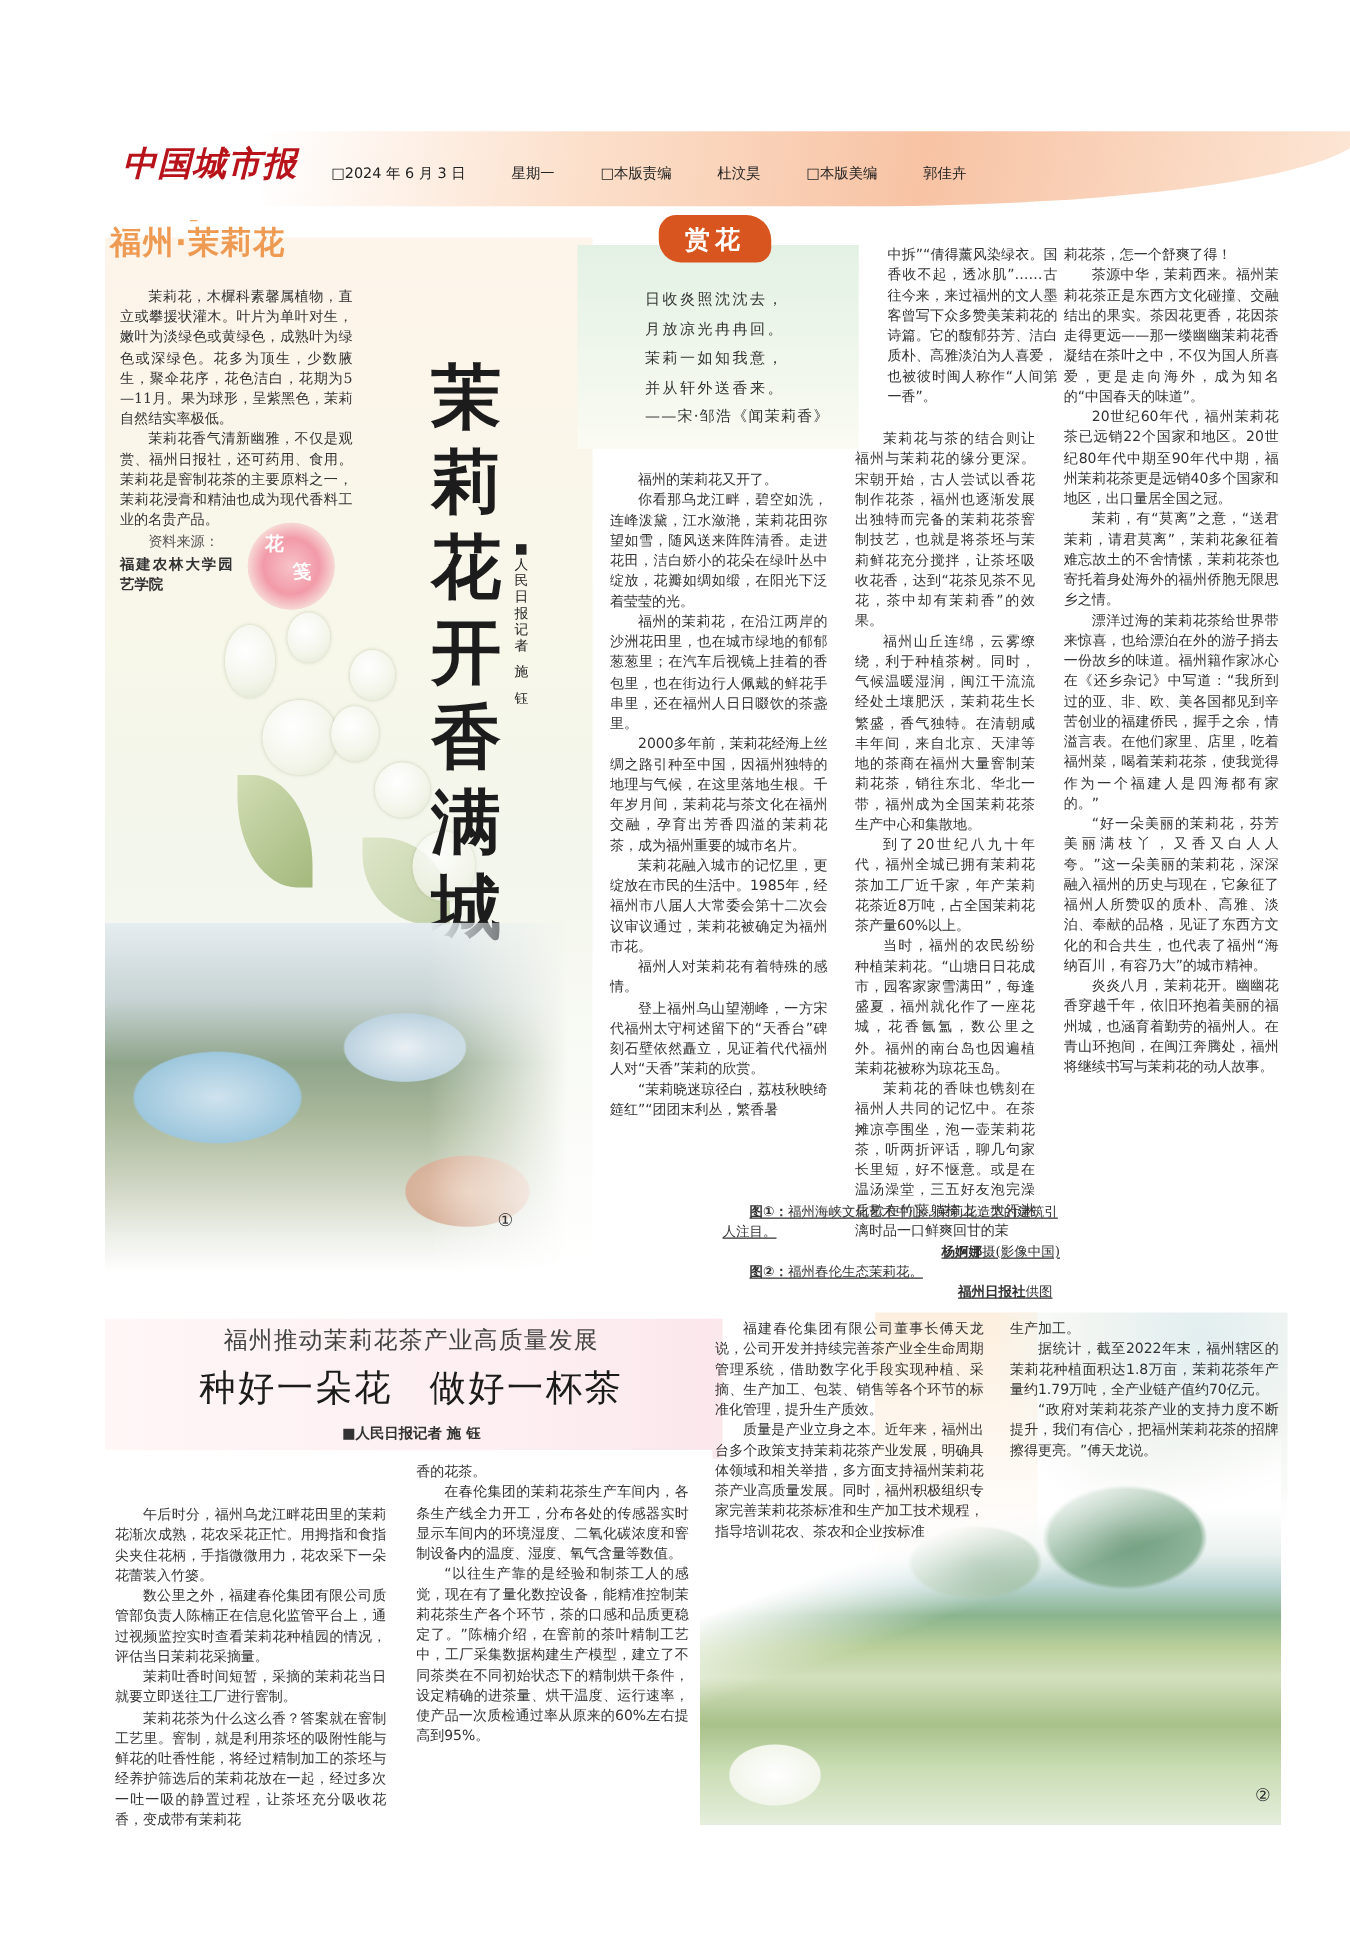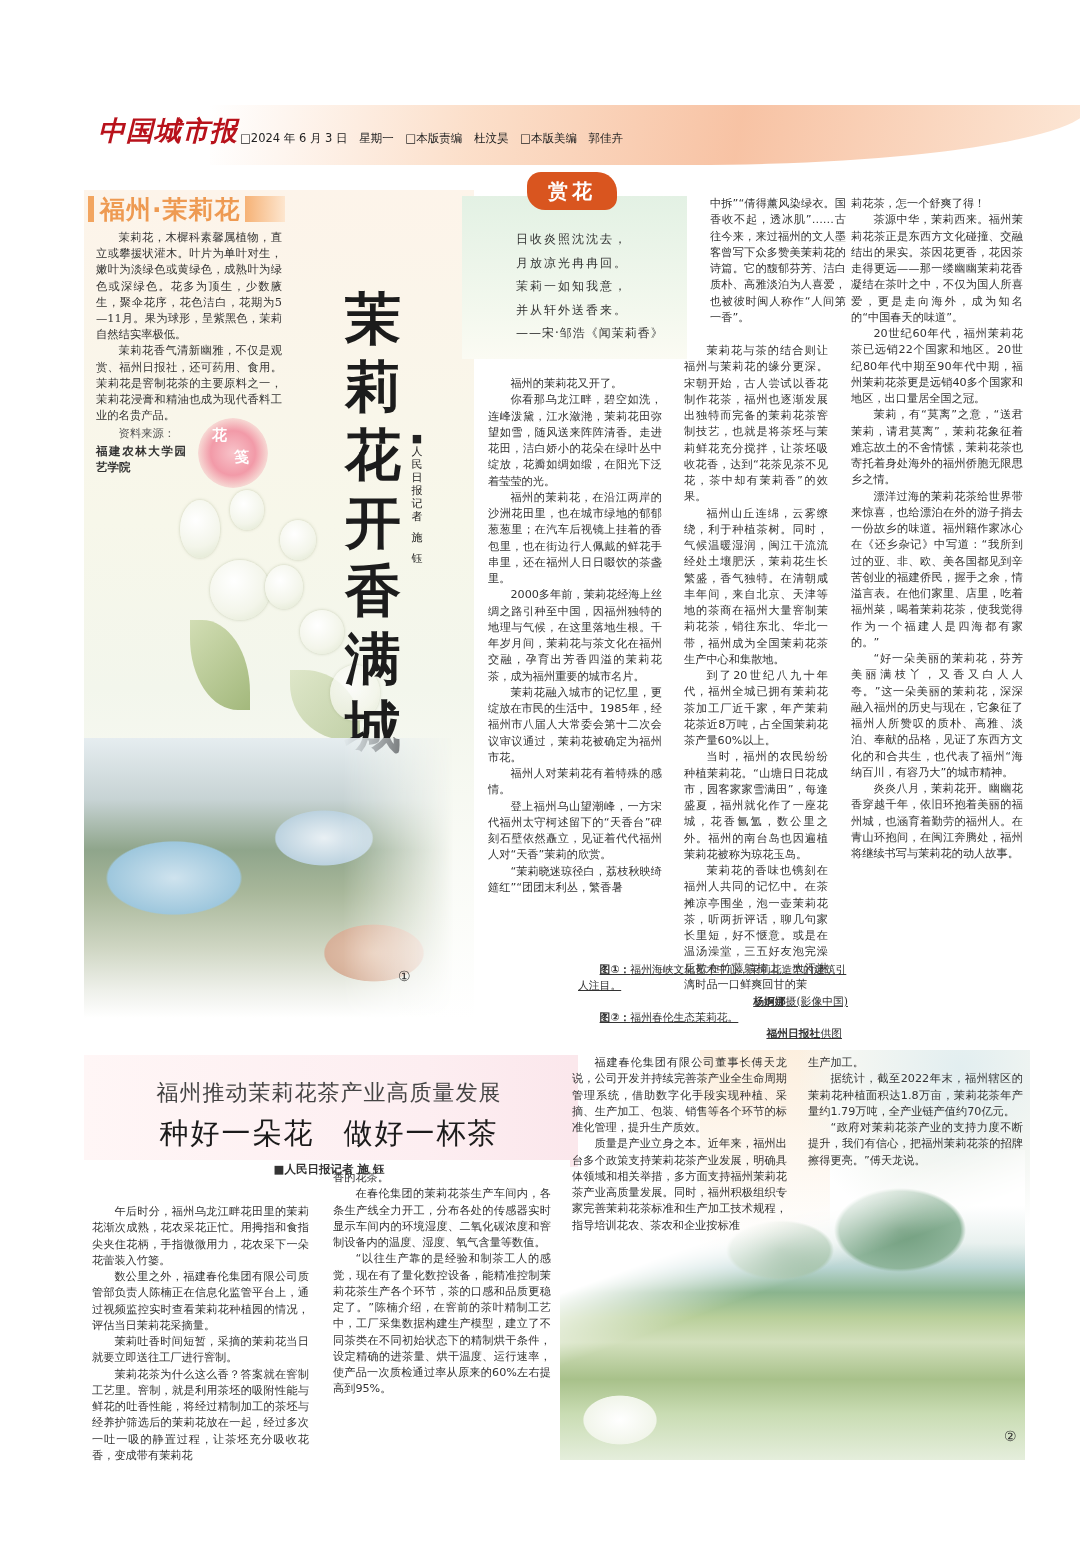--- a/index.html
+++ b/index.html
@@ -7,26 +7,26 @@
   body { position: relative; font-family: "DejaVu Serif", "Liberation Serif", serif; color: #2b2b2b; }
 
   
   .masthead { position: absolute; left: 80px; top: 105px; width: 1000px; height: 80px; }
   .masthead .swoosh { position: absolute; left: 130px; top: 0; width: 880px; height: 60px;
     background: linear-gradient(100deg, rgba(255,255,255,0) 0%, #fbd9c0 30%, #f6b894 60%, #fce3cf 100%);
     border-radius: 0 0 400px 0 / 0 0 60px 0; opacity: .85; }
   .masthead .logo { position: absolute; left: 18px; top: 8px; font-family: "DejaVu Serif", serif; font-style: italic; font-weight: bold;
     font-size: 27px; color: #b8121b; letter-spacing: 1px; }
   .masthead .meta { position: absolute; left: 160px; top: 26px; font-family: "DejaVu Sans", sans-serif; font-size: 11.5px; color: #222; white-space: nowrap; }
-  .masthead .meta span { margin-right: 8px; }
+  .masthead .meta span { margin-right: 8px; margin-left: 25px; }
 
   
   .left-bg { position: absolute; left: 84px; top: 190px; width: 390px; height: 830px;
     background: linear-gradient(180deg, #fdf4ea 0%, #f7f7ea 40%, #f3f6ec 60%, #ffffff 100%); }
-  .topic-tag { position: absolute; left: 88px; top: 192px; height: 34px; display: flex; align-items: center; }
+  .topic-tag { position: absolute; left: 88px; top: 176px; height: 34px; display: flex; align-items: center; flex-direction: column; }
   .topic-tag .bar { width: 6px; height: 26px; background: #f2a560; margin-right: 6px; }
   .topic-tag .txt { font-family: "DejaVu Sans", sans-serif; font-weight: bold; font-size: 25px; color: #ee9a52; letter-spacing: 1px; }
   .topic-tag .tail { width: 40px; height: 26px; margin-left: 4px; background: linear-gradient(90deg, #f6b276, #fde6cf); }
 
   .intro { position: absolute; left: 96px; top: 230px; width: 186px; font-family: "DejaVu Serif", serif; font-size: 11.3px; line-height: 16.2px; color: #333; text-align: justify; }
   .intro p { text-indent: 2em; }
   .intro .src-label { text-indent: 2em; margin-top: 2px; color: #555; }
   .intro .src { font-family: "DejaVu Sans", sans-serif; font-weight: bold; font-size: 11.5px; line-height: 16px; color: #333; }
 
   .flower-stamp { position: absolute; left: 198px; top: 418px; width: 70px; height: 70px; border-radius: 50%;
@@ -64,21 +64,21 @@
   .col p { text-indent: 2em; }
   .col p.noindent { text-indent: 0; }
 
   .caption { position: absolute; left: 578px; top: 962px; width: 270px; font-family: "DejaVu Serif", serif; font-size: 10.8px; line-height: 16px; color: #333; text-decoration: underline; }
   .caption .bold { font-family: "DejaVu Sans", sans-serif; font-weight: bold; }
   .caption .right { text-align: right; }
   .caption .credit { text-align: right; margin-right: 6px; }
 
   
   .art2-head { position: absolute; left: 84px; top: 1055px; width: 490px; height: 105px; background: linear-gradient(90deg, #fff6f6 0%, #fdeef1 70%, #fbe7ec 100%); text-align: center; }
-  .art2-head .kicker { font-family: Liberation Sans, sans-serif; font-size: 22px; color: #444; margin-top: 23px; letter-spacing: 1px; }
+  .art2-head .kicker { font-family: Liberation Sans, sans-serif; font-size: 19px; color: #444; margin-top: 4px; letter-spacing: 1px; }
   .art2-head .title { font-family: "DejaVu Sans", sans-serif; font-size: 29px; color: #1b1b1b; margin-top: 6px; letter-spacing: 2px; word-spacing: 18px; }
   .art2-head .by { font-family: "DejaVu Sans", sans-serif; font-weight: bold; font-size: 11.5px; color: #333; margin-top: 8px; }
   .art2-side { position: absolute; left: 570px; top: 1055px; width: 8px; height: 112px; background: #fbe8ec; }
 
   .photo2 { position: absolute; left: 560px; top: 1150px; width: 465px; height: 310px;
     background:
       radial-gradient(ellipse 60px 40px at 60px 270px, #ffffff 0%, #f1f5ea 60%, rgba(0,0,0,0) 62%),
       radial-gradient(ellipse 110px 70px at 340px 80px, #6f9c7c 0%, #8fb59b 55%, rgba(0,0,0,0) 60%),
       radial-gradient(ellipse 90px 50px at 220px 100px, #86ad8f 0%, #a6c4ad 55%, rgba(0,0,0,0) 60%),
       linear-gradient(180deg, #ffffff 0%, #ffffff 18%, #e9f1ef 30%, #b8d4d2 38%, #8ab48e 46%, #b9cf9a 54%, #d3e0bd 62%, #a8c18a 74%, #c9dcb3 85%, #e5eedc 100%);

